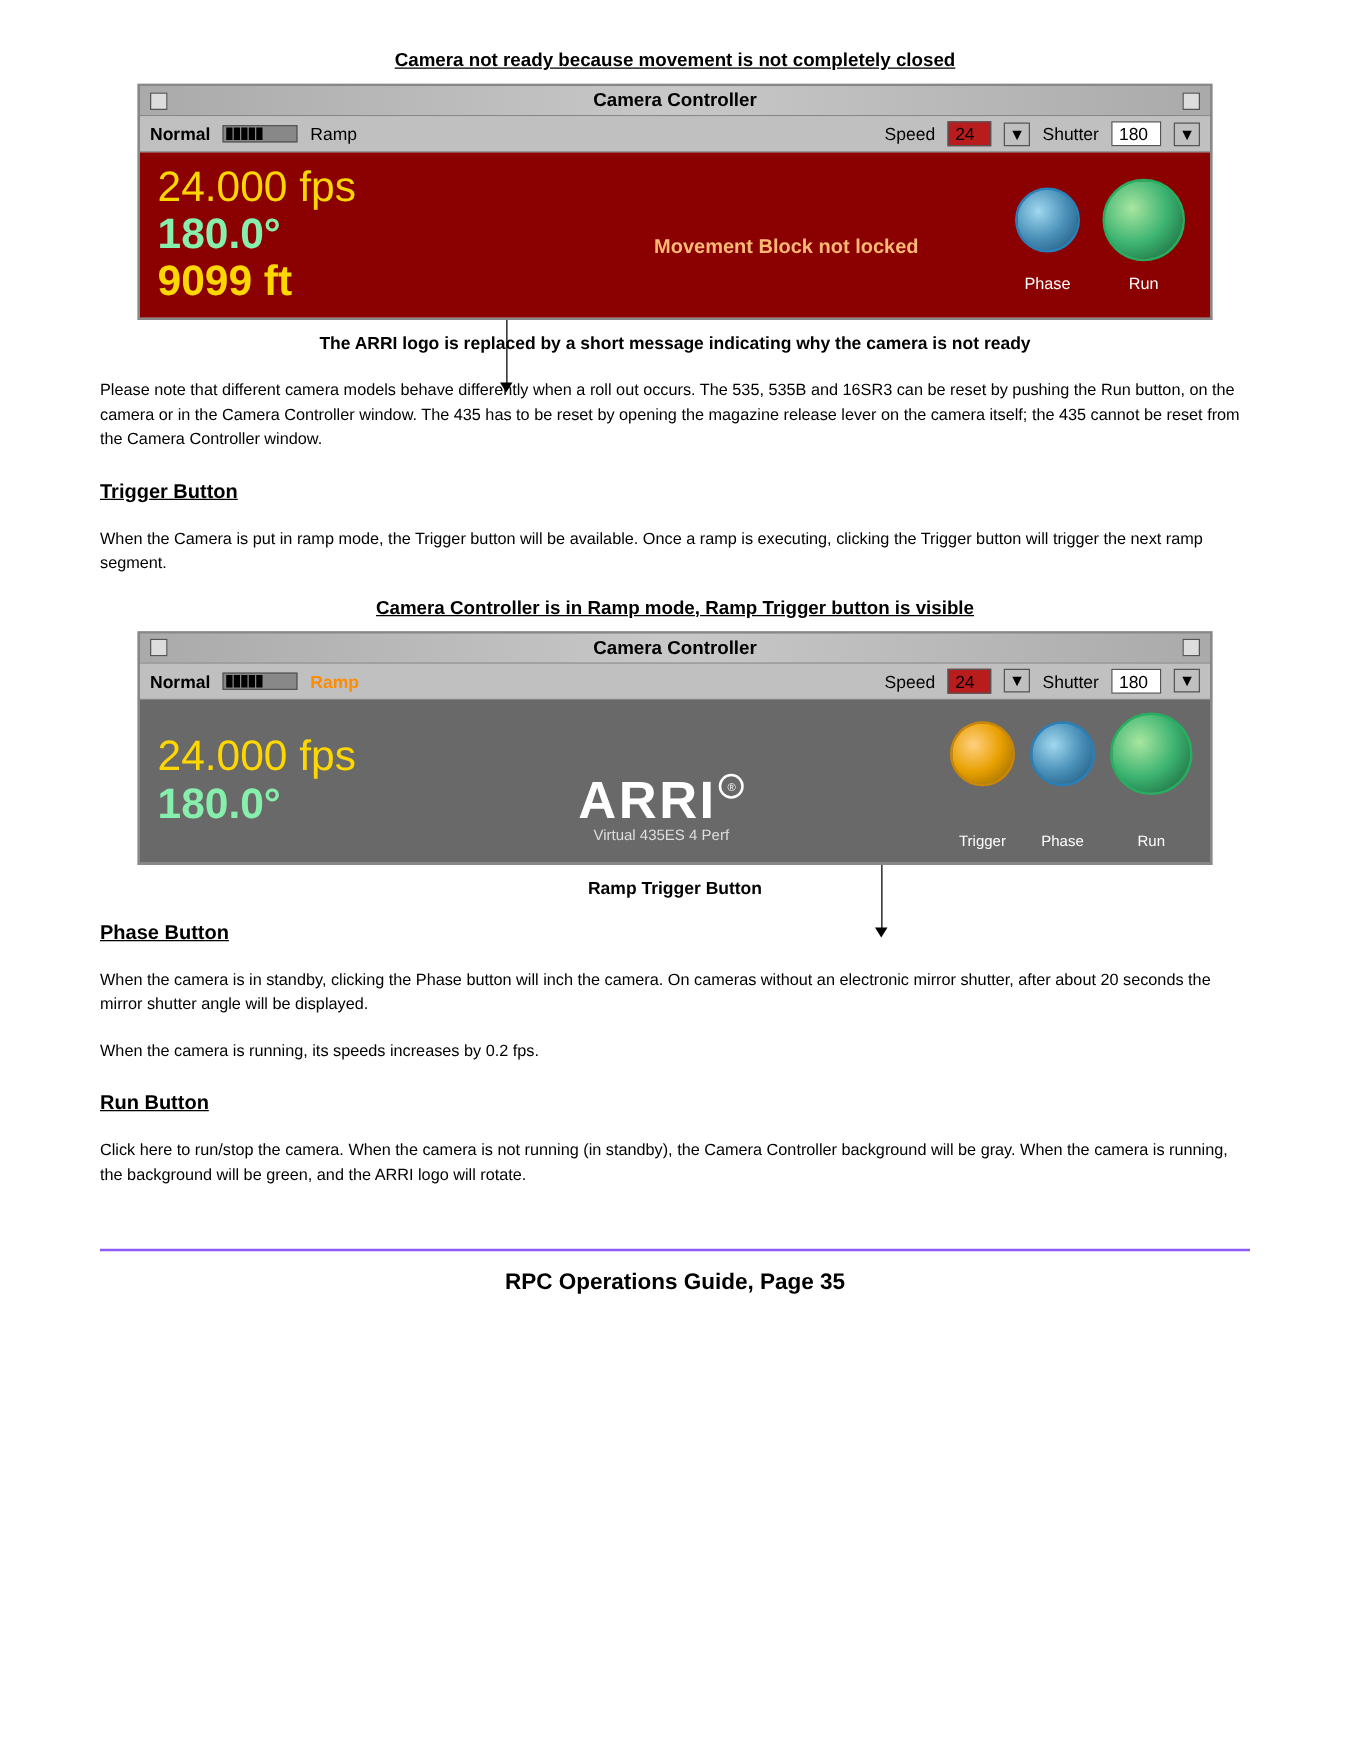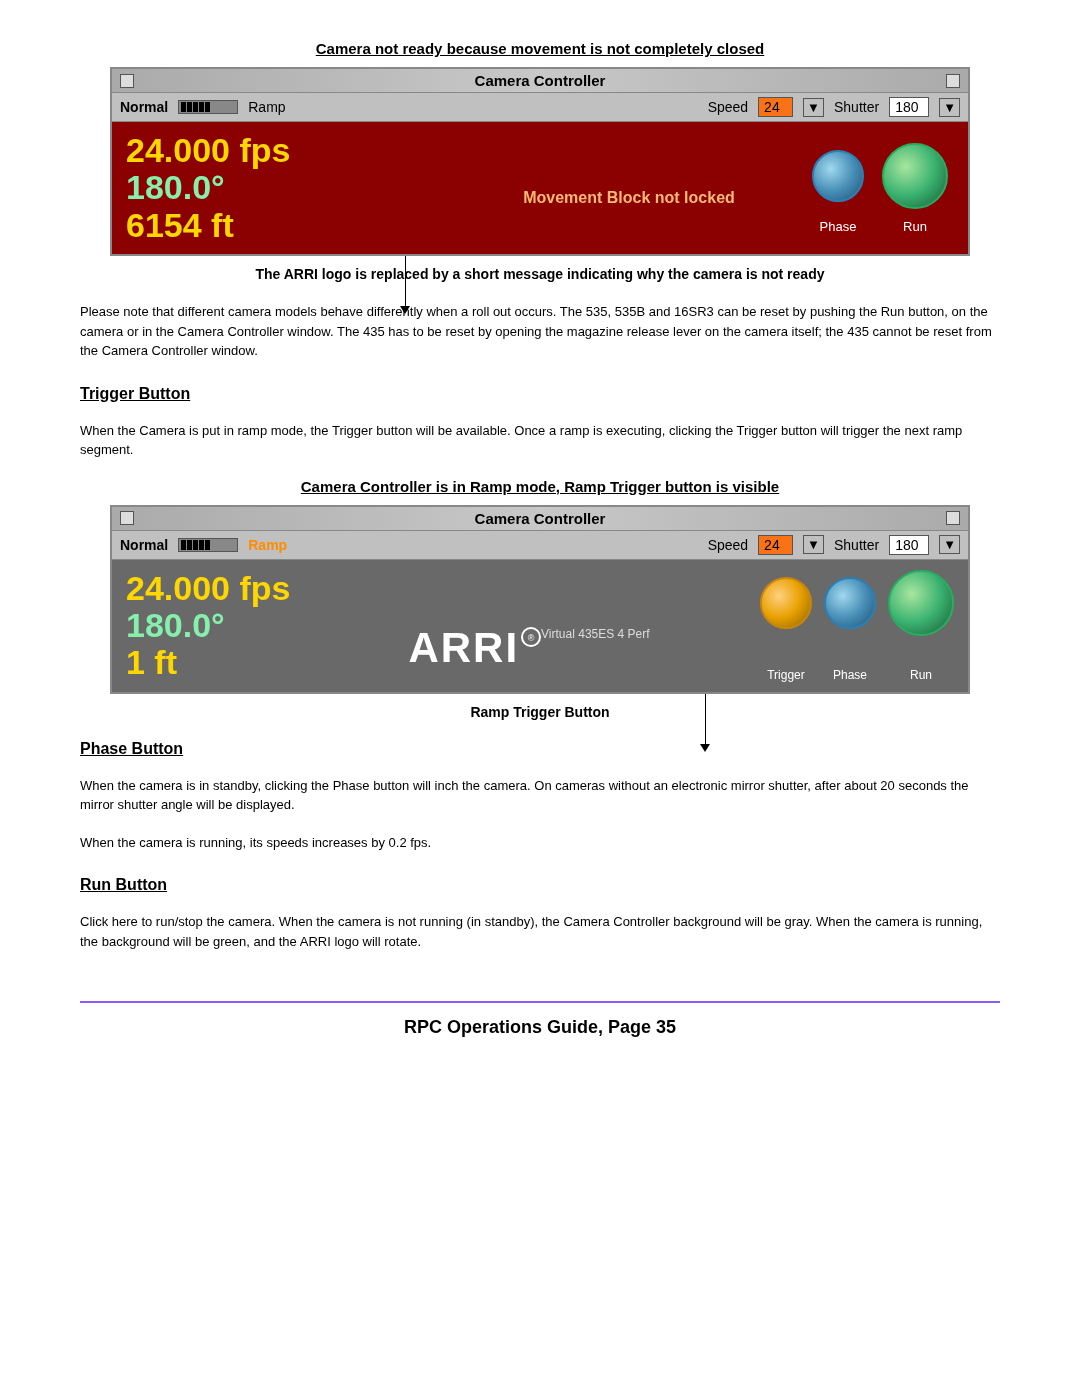--- a/index.html
+++ b/index.html
@@ -80,21 +80,21 @@
     }
     .slider-tick {
       width: 5px;
       height: 10px;
       background: #000;
     }
     .toolbar-ramp { font-size: 14px; }
     .spacer { flex: 1; }
     .toolbar-speed-label { font-size: 14px; }
     .toolbar-speed-val {
-      background: #f97316;
+      background: #b91c1c;
       border: 1px solid #555;
       padding: 1px 5px;
       font-size: 14px;
       min-width: 35px;
     }
     .toolbar-dropdown {
       background: #c0c0c0;
       border: 1px solid #555;
       padding: 1px 3px;
       font-size: 13px;
@@ -117,21 +117,21 @@
     }
     .window-main-left {
       flex: 1;
       padding: 10px 14px;
       display: flex;
       flex-direction: column;
       justify-content: center;
     }
     .main-fps {
       color: #ffd700;
-      font-weight: bold;
+      font-weight: normal;
       font-size: 34px;
       line-height: 1.1;
     }
     .main-angle {
       color: #86efac;
       font-weight: bold;
       font-size: 34px;
       line-height: 1.1;
     }
     .main-feet {
@@ -270,21 +270,22 @@
     }
     .window-main-center-2 {
       flex: 1;
       display: flex;
       flex-direction: column;
       align-items: center;
       justify-content: center;
     }
     .arri-logo-container {
       display: flex;
-      flex-direction: row;
+      flex-direction: column;
+      align-items: center;
       margin-top: 44px;
     }
     .arri-logo {
       font-family: Arial Black, Arial, sans-serif;
       font-weight: 900;
       font-size: 42px;
       color: #fff;
       letter-spacing: 2px;
       line-height: 1;
     }
@@ -433,21 +434,21 @@
     <span class="toolbar-speed-val">24</span>
     <span class="toolbar-dropdown">▼</span>
     <span class="toolbar-shutter-label">Shutter</span>
     <span class="toolbar-shutter-val">180</span>
     <span class="toolbar-dropdown">▼</span>
   </div>
   <div class="window-main">
     <div class="window-main-left">
       <div class="main-fps">24.000 fps</div>
       <div class="main-angle">180.0°</div>
-      <div class="main-feet">6154 ft</div>
+      <div class="main-feet">9099 ft</div>
     </div>
     <div class="window-main-center">
       <span class="movement-msg">Movement Block not locked</span>
     </div>
     <div class="window-main-right">
       <div class="buttons-row">
         <div class="phase-btn"></div>
         <div class="run-btn"></div>
       </div>
       <div class="btn-labels">
@@ -494,21 +495,20 @@
     <span class="toolbar-speed-val">24</span>
     <span class="toolbar-dropdown">▼</span>
     <span class="toolbar-shutter-label">Shutter</span>
     <span class="toolbar-shutter-val">180</span>
     <span class="toolbar-dropdown">▼</span>
   </div>
   <div class="window-main-2">
     <div class="window-main-left-2">
       <div class="main-fps">24.000 fps</div>
       <div class="main-angle">180.0°</div>
-      <div class="main-feet">1 ft</div>
     </div>
     <div class="window-main-center-2">
       <div class="arri-logo-container">
         <div style="display:flex;align-items:flex-start;">
           <span class="arri-logo">ARRI</span>
           <span class="arri-badge">®</span>
         </div>
         <span class="arri-logo-sub">Virtual 435ES 4 Perf</span>
       </div>
     </div>

